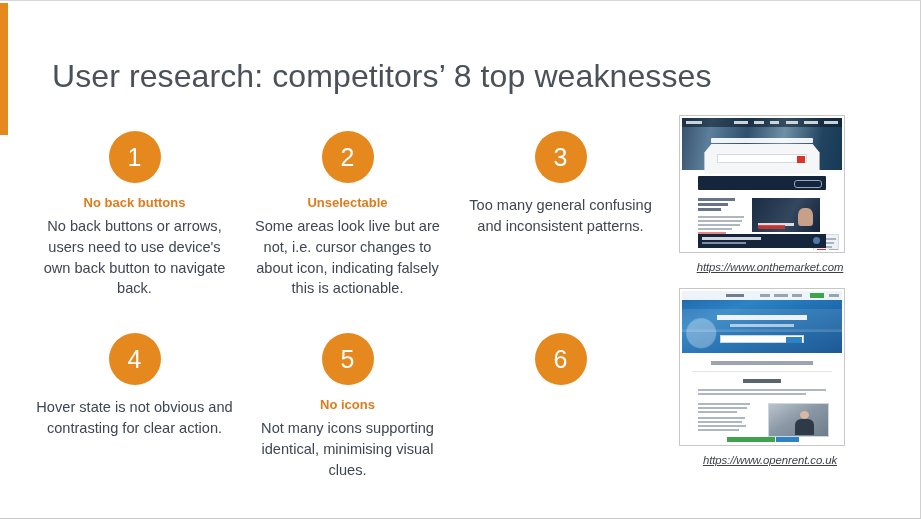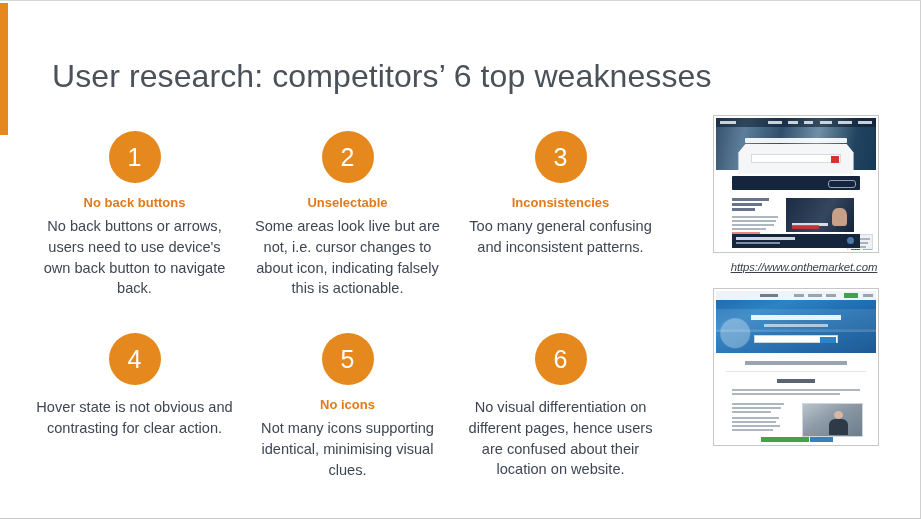--- a/index.html
+++ b/index.html
@@ -80,21 +80,21 @@
   .card-body {
     font-size: 14.6px;
     color: #3F4653;
     line-height: 1.42;
   }
   .row-gap { height: 34px; }
 
   
   .shot-wrap {
     position: absolute;
-    left: 713px;
+    left: 679px;
     width: 182px;
   }
   #shot-wrap-1 { top: 114px; }
   #shot-wrap-2 { top: 287px; }
   .shot-frame {
     width: 166px;
     box-sizing: border-box;
     border: 1px solid #c7c7c7;
     background: #ffffff;
     padding: 2px;
@@ -214,41 +214,40 @@
   }
   .or-divider { position:absolute; left:6%; width:88%; height:1px; background:#e2e6ea; }
 </style>
 </head>
 <body>
 
 <div id="slide">
 
   <div id="accent-bar"></div>
 
-  <div id="page-title">User research: competitors’ 6 top weaknesses</div>
+  <div id="page-title">User research: competitors’ 8 top weaknesses</div>
 
   <div id="cards">
 
     <div class="card-row">
 
       <div class="card">
         <div class="badge">1</div>
         <div class="card-title">No back buttons</div>
         <div class="card-body">No back buttons or arrows, users need to use device's own back button to navigate back.</div>
       </div>
 
       <div class="card">
         <div class="badge">2</div>
         <div class="card-title">Unselectable</div>
         <div class="card-body">Some areas look live but are not, i.e. cursor changes to about icon, indicating falsely this is actionable.</div>
       </div>
 
       <div class="card">
         <div class="badge">3</div>
-        <div class="card-title">Inconsistencies</div>
         <div class="card-body">Too many general confusing and inconsistent patterns.</div>
       </div>
 
     </div>
 
     <div class="row-gap"></div>
 
     <div class="card-row">
 
       <div class="card">
@@ -257,21 +256,20 @@
       </div>
 
       <div class="card">
         <div class="badge">5</div>
         <div class="card-title">No icons</div>
         <div class="card-body">Not many icons supporting identical, minimising visual clues.</div>
       </div>
 
       <div class="card">
         <div class="badge">6</div>
-        <div class="card-body">No visual differentiation on different pages, hence users are confused about their location on website.</div>
       </div>
 
     </div>
 
   </div>
 
   <div class="shot-wrap" id="shot-wrap-1">
     <div class="shot-frame" id="shot-1">
       <div class="shot-canvas">
 
@@ -381,15 +379,16 @@
         <div class="or-photo" style="top:112px;">
           <div class="head"></div>
           <div class="body"></div>
         </div>
 
         <div style="position:absolute;left:28%;bottom:1px;width:30%;height:5px;background:#3fa34d;"></div>
         <div style="position:absolute;left:59%;bottom:1px;width:14%;height:5px;background:#2d83c4;"></div>
 
       </div>
     </div>
+    <div class="shot-caption">https://www.openrent.co.uk</div>
   </div>
 
 </div>
 
 </body></html>

